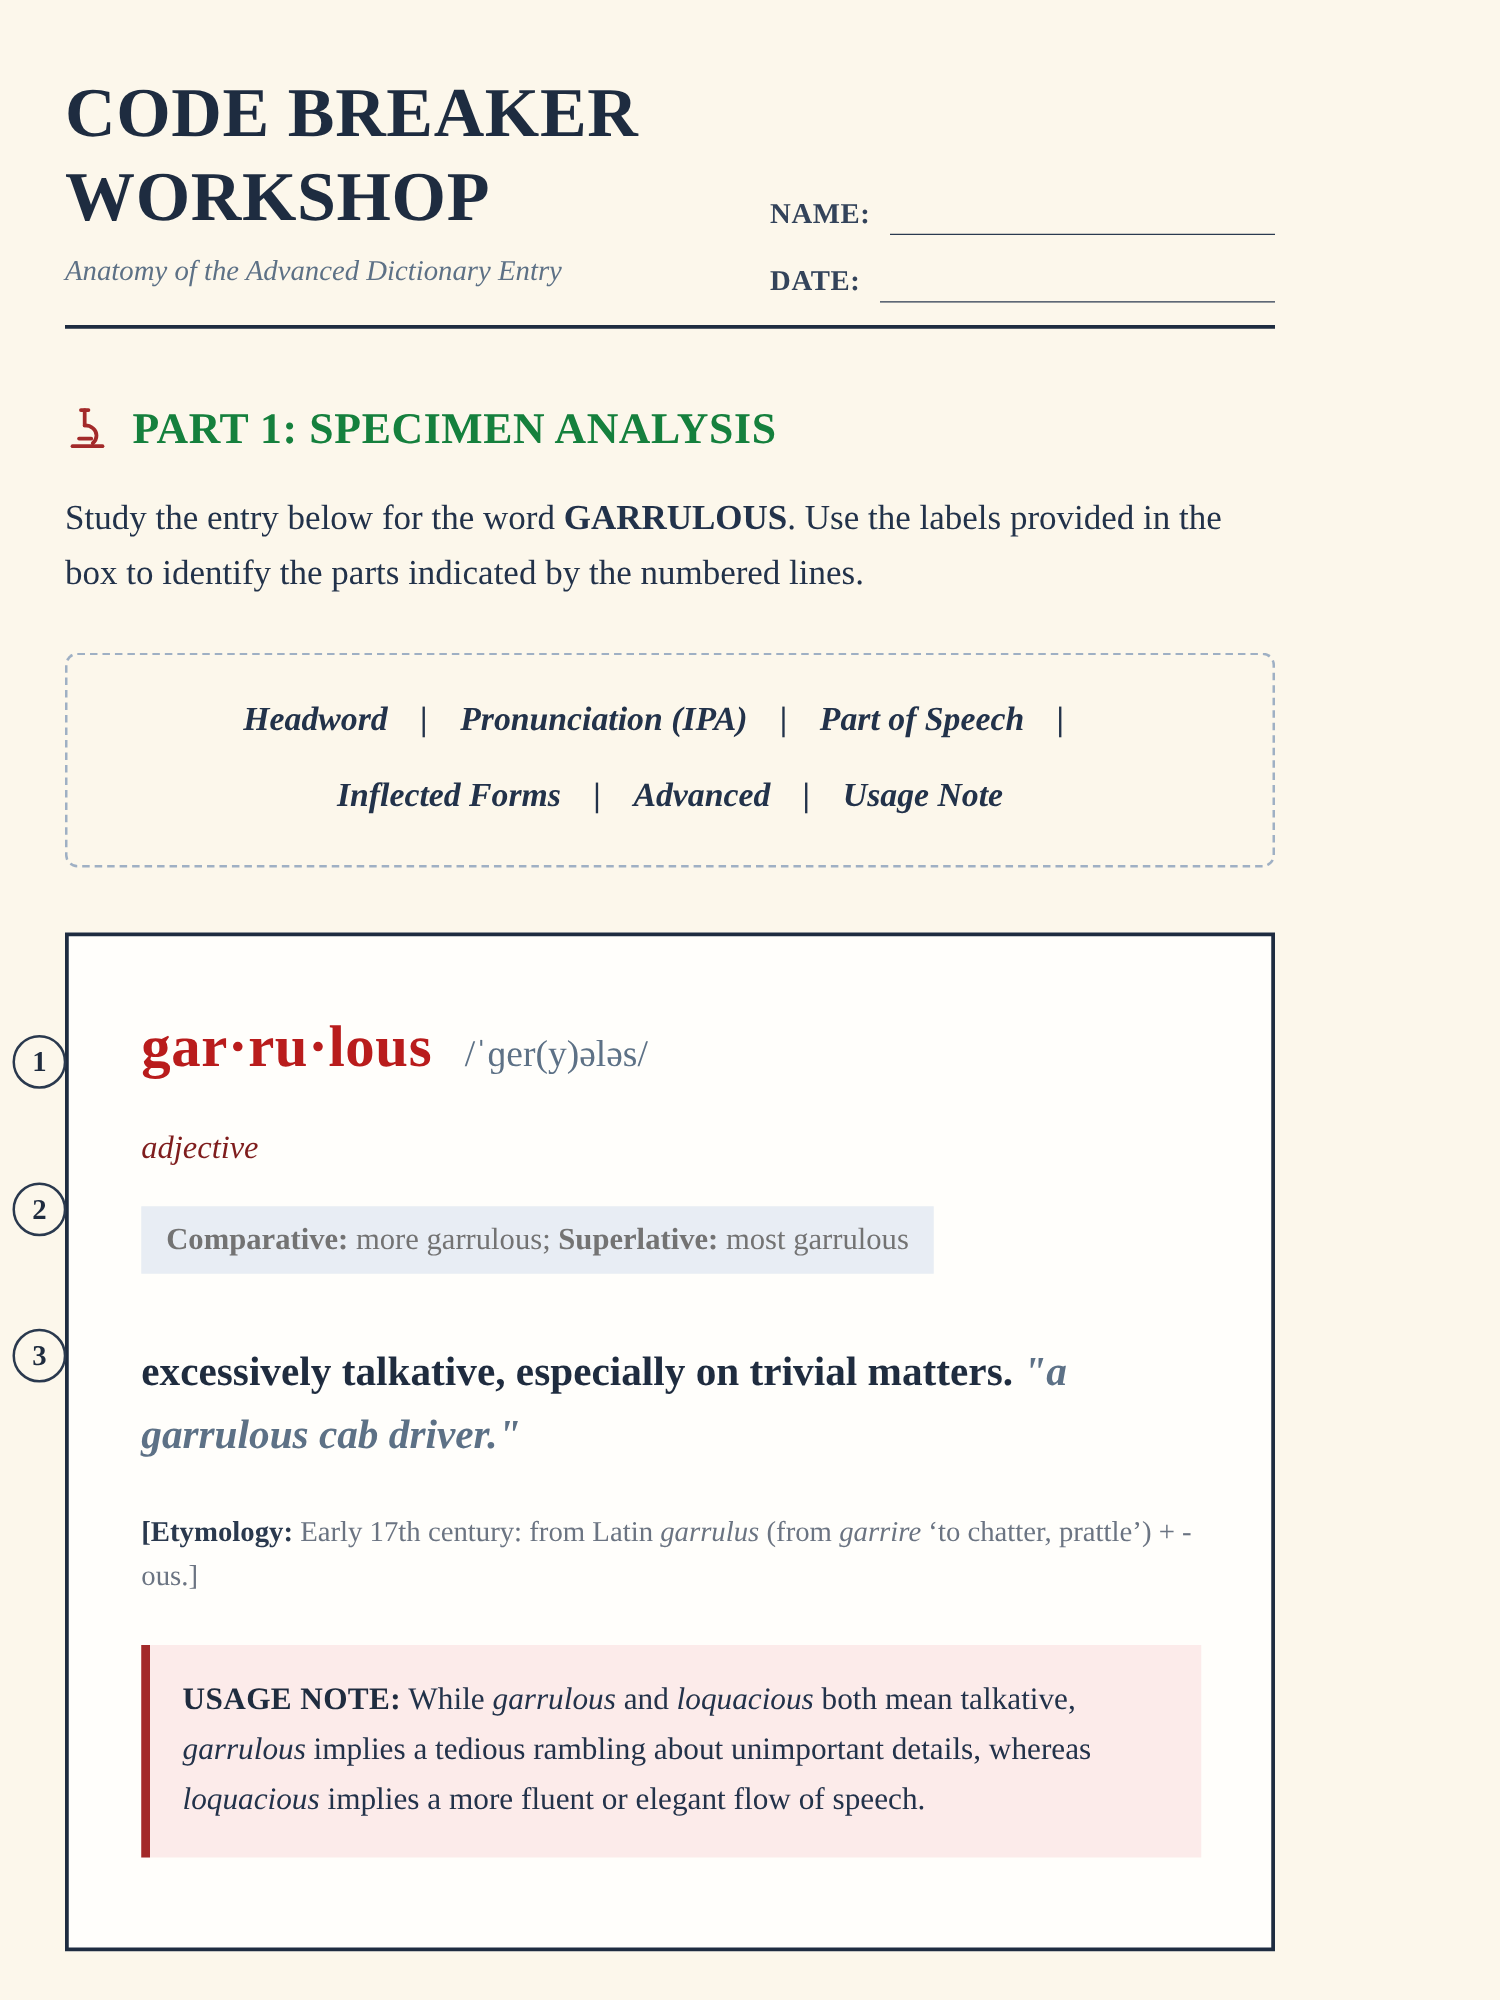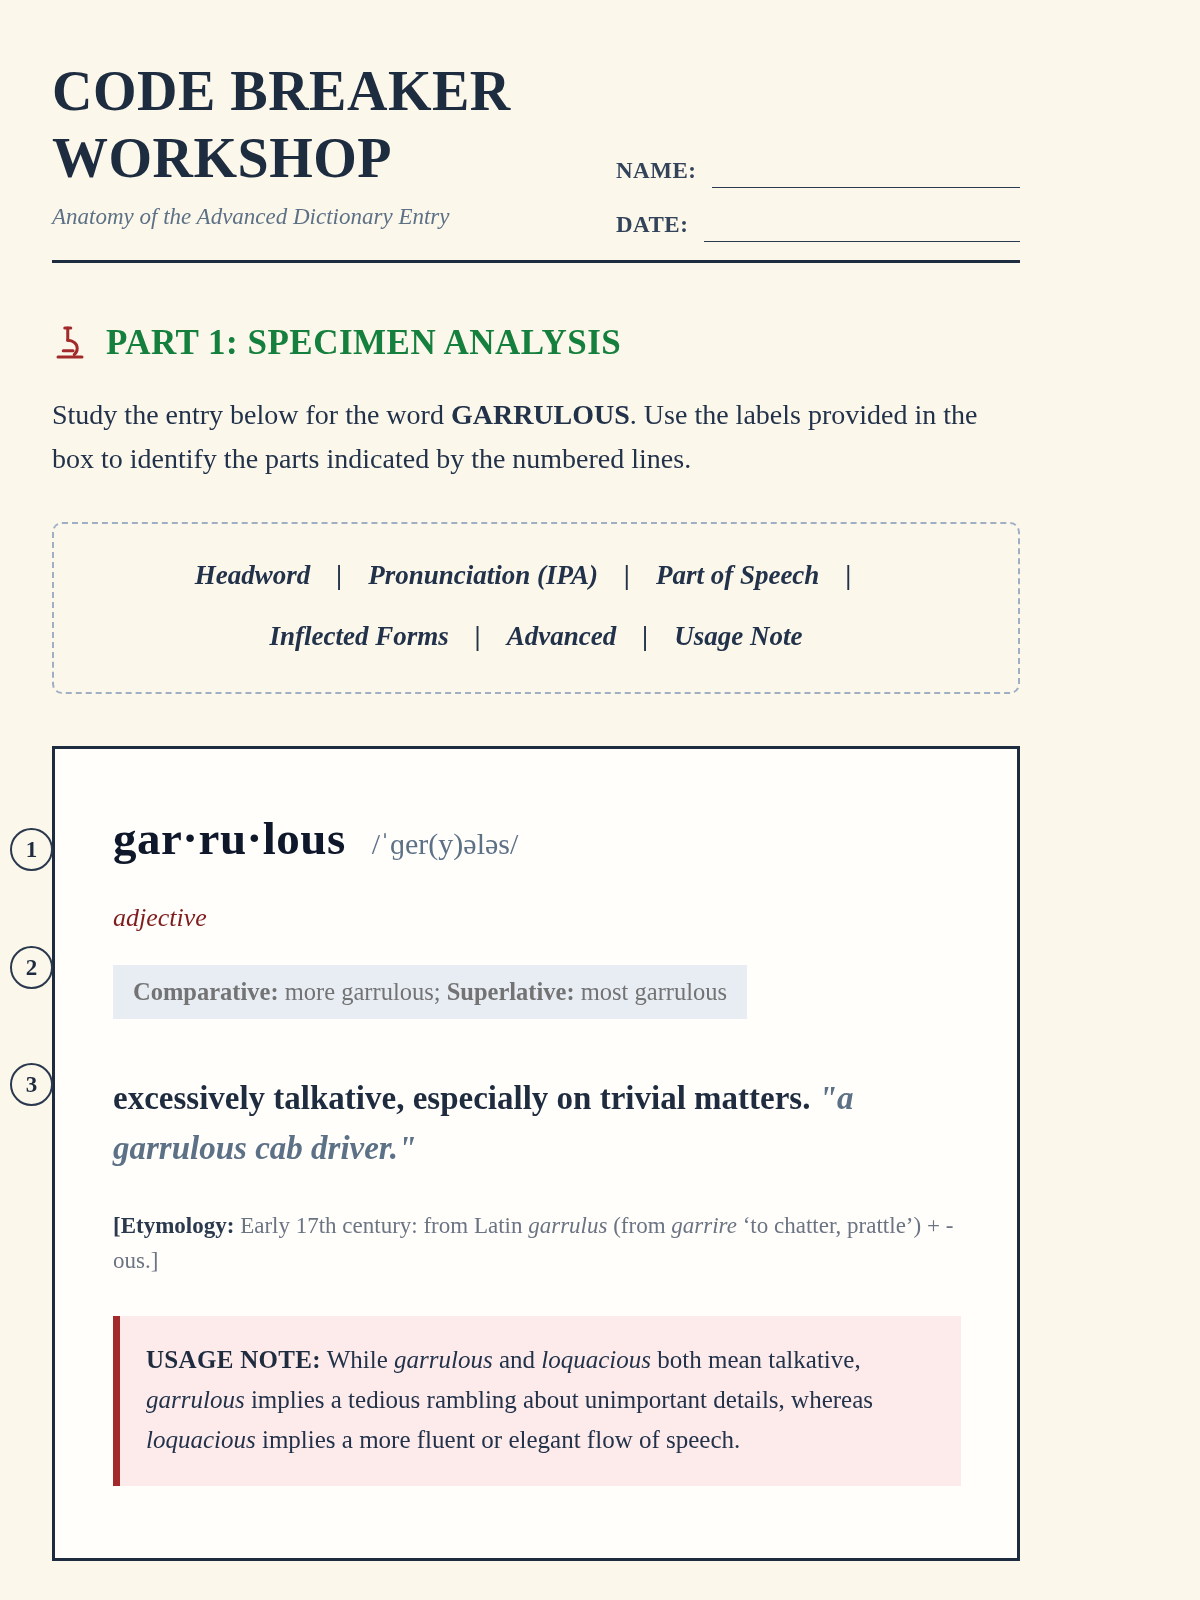--- a/index.html
+++ b/index.html
@@ -98,21 +98,21 @@
   .specimen {
     margin-top: 52px;
     border: 3px solid #1e2c40;
     background: #fffefb;
     padding: 62px 56px 72px 58px;
   }
   .headword-row { display: flex; align-items: baseline; }
   .headword {
     font-size: 47px;
     font-weight: bold;
-    color: #0f172a;
+    color: #b91c1c;
     letter-spacing: 0.5px;
   }
   .pronunciation {
     margin-left: 26px;
     font-size: 30px;
     color: #5d7186;
   }
   .pos {
     margin-top: 38px;
     font-size: 26px;

